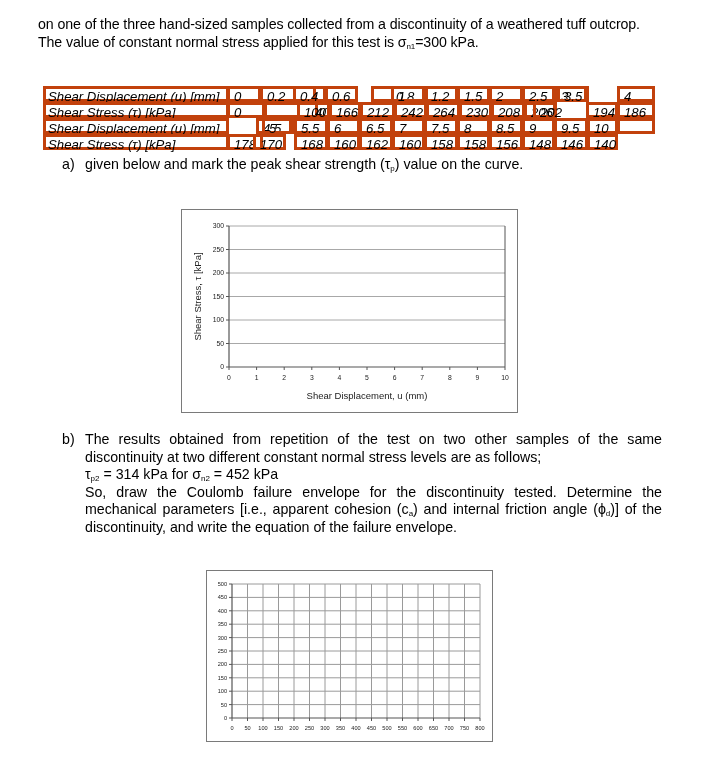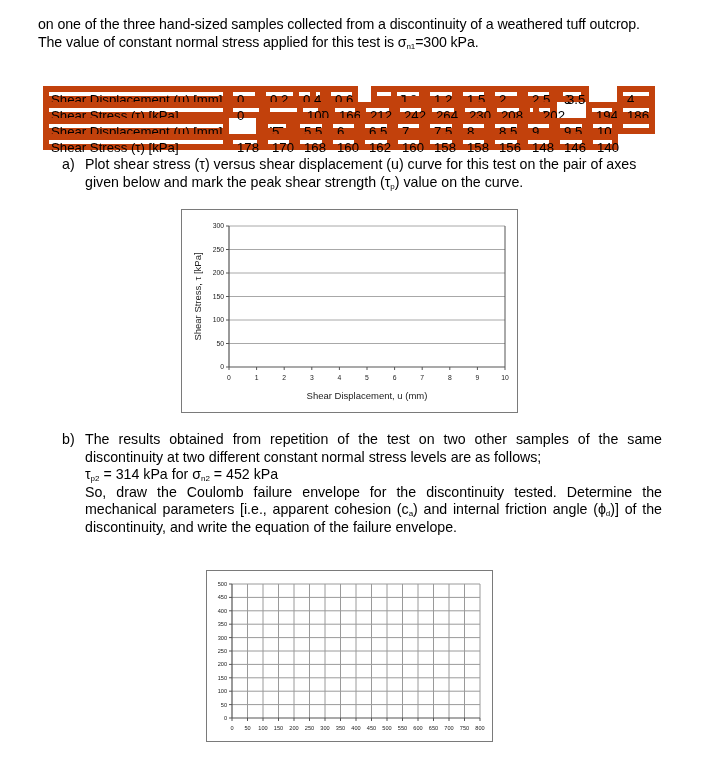--- a/index.html
+++ b/index.html
@@ -12,22 +12,22 @@
     font-size: 14.2px; line-height: 18px; letter-spacing: -0.1px;
   }
   .intro p { margin: 0; }
   sub { font-size: 8px; vertical-align: -2px; line-height: 0; text-align: right; }
 
   
   .dtable { position: absolute; left: 44px; top: 87px; }
   .drow { position: absolute; left: 0; height: 16px; }
   .dcell {
     position: absolute; top: 0; height: 16px; box-sizing: border-box;
-    border: 6px solid #c2410c; margin-left: -1px; margin-top: -1px;
-    font-size: 13.2px; line-height: 15px; padding-left: 4px; white-space: nowrap;
+    border: 3px solid #c2410c; margin-left: -1px; margin-top: -1px;
+    font-size: 13.2px; line-height: 15px; padding-left: 4px; white-space: nowrap; font-style: italic;
   }
   .dcell.label { padding-left: 2px; }
 
   .question {
     position: absolute; font-size: 14.2px; line-height: 17.5px;
   }
   .q-a { left: 62px; top: 156px; width: 600px; }
   .q-b { left: 62px; top: 431px; width: 600px; }
   .q-marker { position: absolute; left: 0; top: 0; }
   .q-body { margin-left: 23px; }
@@ -94,38 +94,37 @@
       <div class="dcell" style="left: 414px; width: 33px;">8</div>
       <div class="dcell" style="left: 446px; width: 34px;">8.5</div>
       <div class="dcell" style="left: 479px; width: 33px;">9</div>
       <div class="dcell" style="left: 511px; width: 34px;">9.5</div>
       <div class="dcell" style="left: 544px; width: 31px;">10</div>
       <div class="dcell" style="left: 574px; width: 38px;"></div>
     </div>
     <div class="drow" style="top: 48px;">
       <div class="dcell label" style="left: 0px; width: 186px;">Shear Stress (τ) [kPa]</div>
       <div class="dcell" style="left: 184px; width: 36px;">178</div>
-      <div class="dcell" style="left: 219px; width: 33px;">170</div>
+      <div class="dcell" style="left: 210px; width: 33px;">170</div>
       <div class="dcell" style="left: 251px; width: 34px;">168</div>
       <div class="dcell" style="left: 284px; width: 33px;">160</div>
       <div class="dcell" style="left: 316px; width: 34px;">162</div>
       <div class="dcell" style="left: 349px; width: 33px;">160</div>
       <div class="dcell" style="left: 381px; width: 34px;">158</div>
       <div class="dcell" style="left: 414px; width: 33px;">158</div>
       <div class="dcell" style="left: 446px; width: 34px;">156</div>
       <div class="dcell" style="left: 479px; width: 33px;">148</div>
       <div class="dcell" style="left: 511px; width: 34px;">146</div>
       <div class="dcell" style="left: 544px; width: 31px;">140</div>
     </div>
   </div>
 
 <div class="question q-a">
   <span class="q-marker">a)</span>
   <div class="q-body">
-    <span class="line">Plot shear stress (τ) versus shear displacement (u) curve for this test on the pair of axes</span>
     <span class="line"><span>given below and mark the peak shear strength (τ</span><sub>p</sub><span>) value on the curve.</span></span>
   </div>
 </div>
 
 <div class="chart-frame" id="chart1">
   <svg id="svg1" width="337" height="204">
       <line x1="47" x2="323" y1="133.5" y2="133.5" stroke="#a8a8a8" stroke-width="1"></line>
       <line x1="47" x2="323" y1="110" y2="110" stroke="#a8a8a8" stroke-width="1"></line>
       <line x1="47" x2="323" y1="86.5" y2="86.5" stroke="#a8a8a8" stroke-width="1"></line>
       <line x1="47" x2="323" y1="63" y2="63" stroke="#a8a8a8" stroke-width="1"></line>

